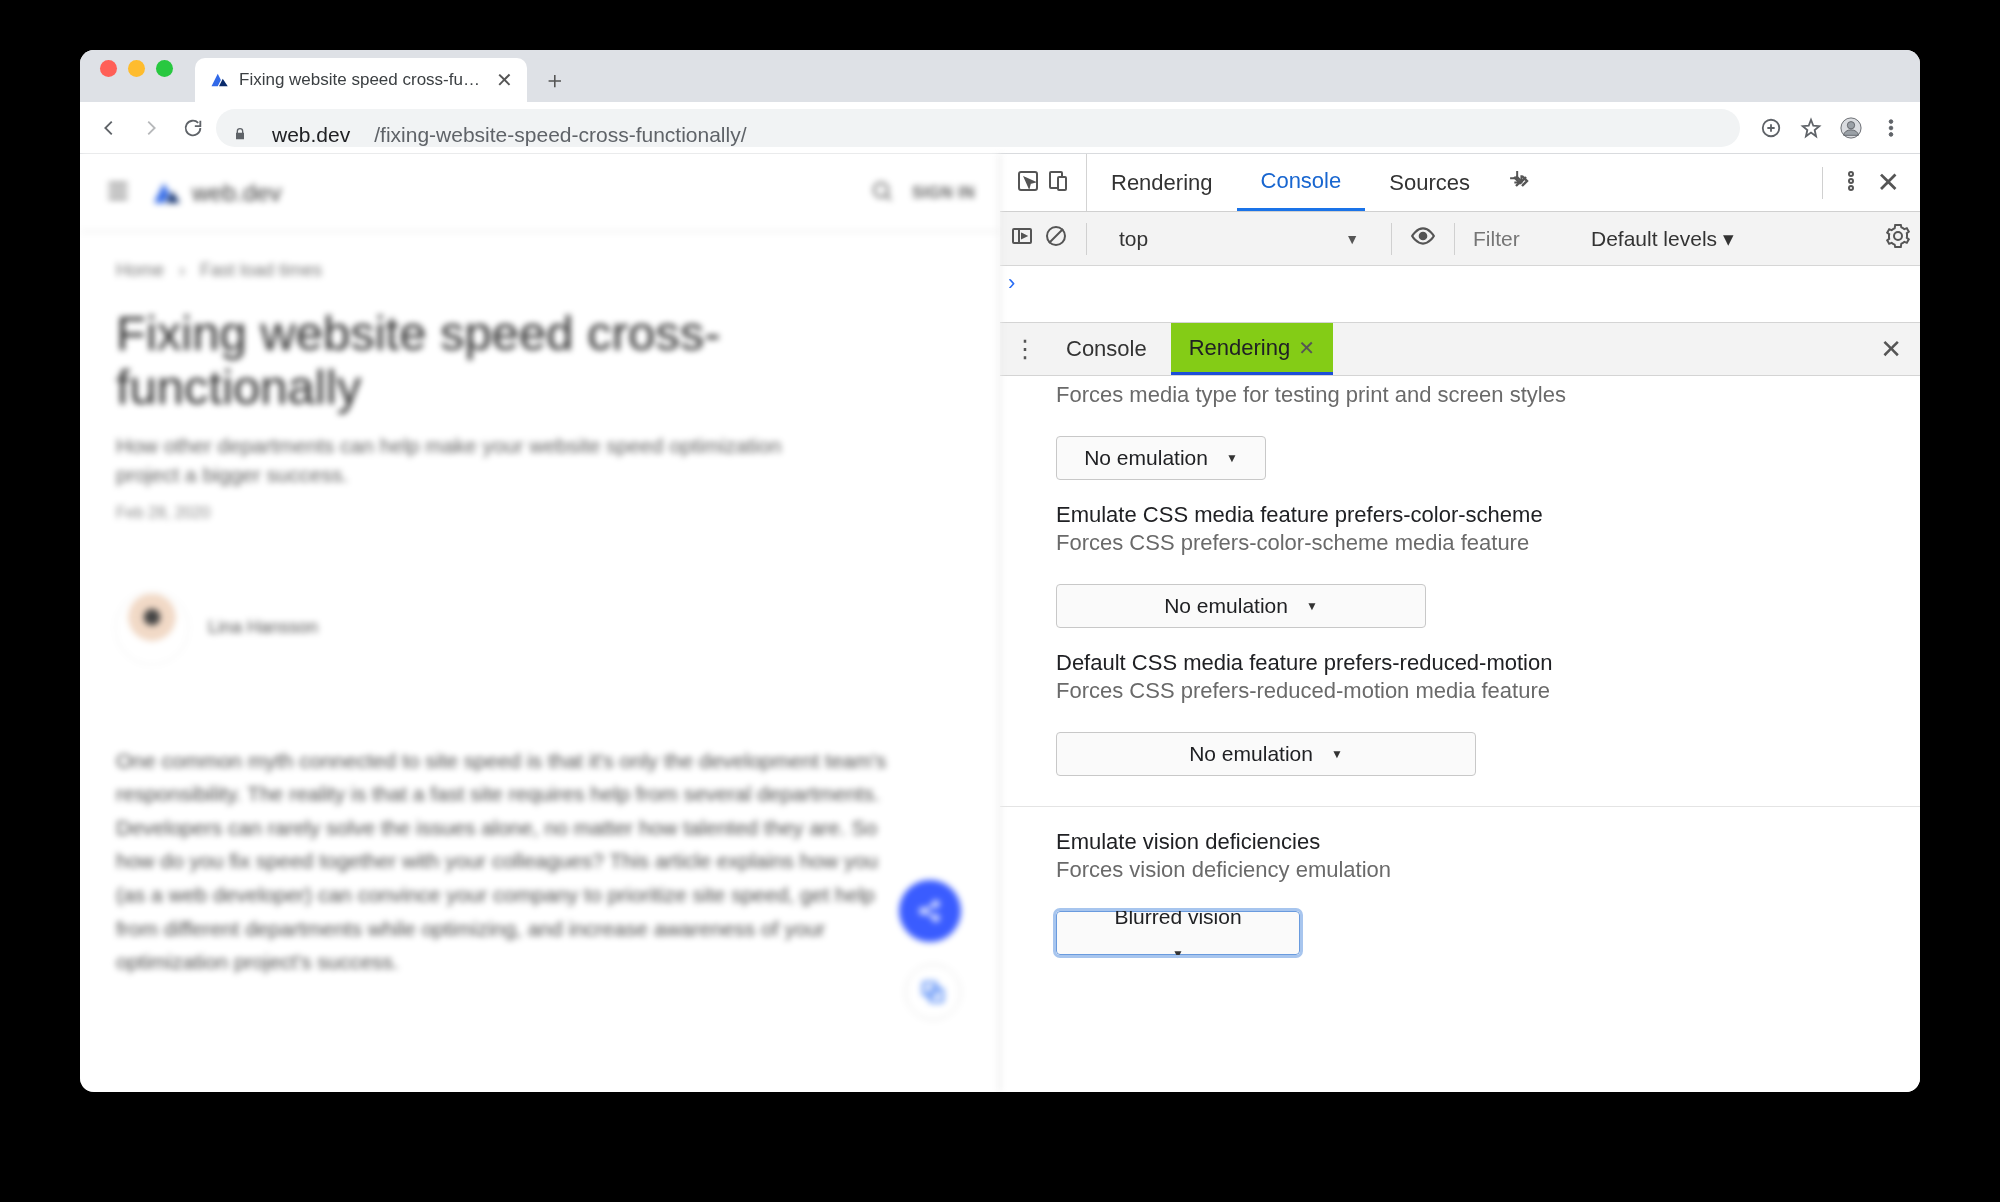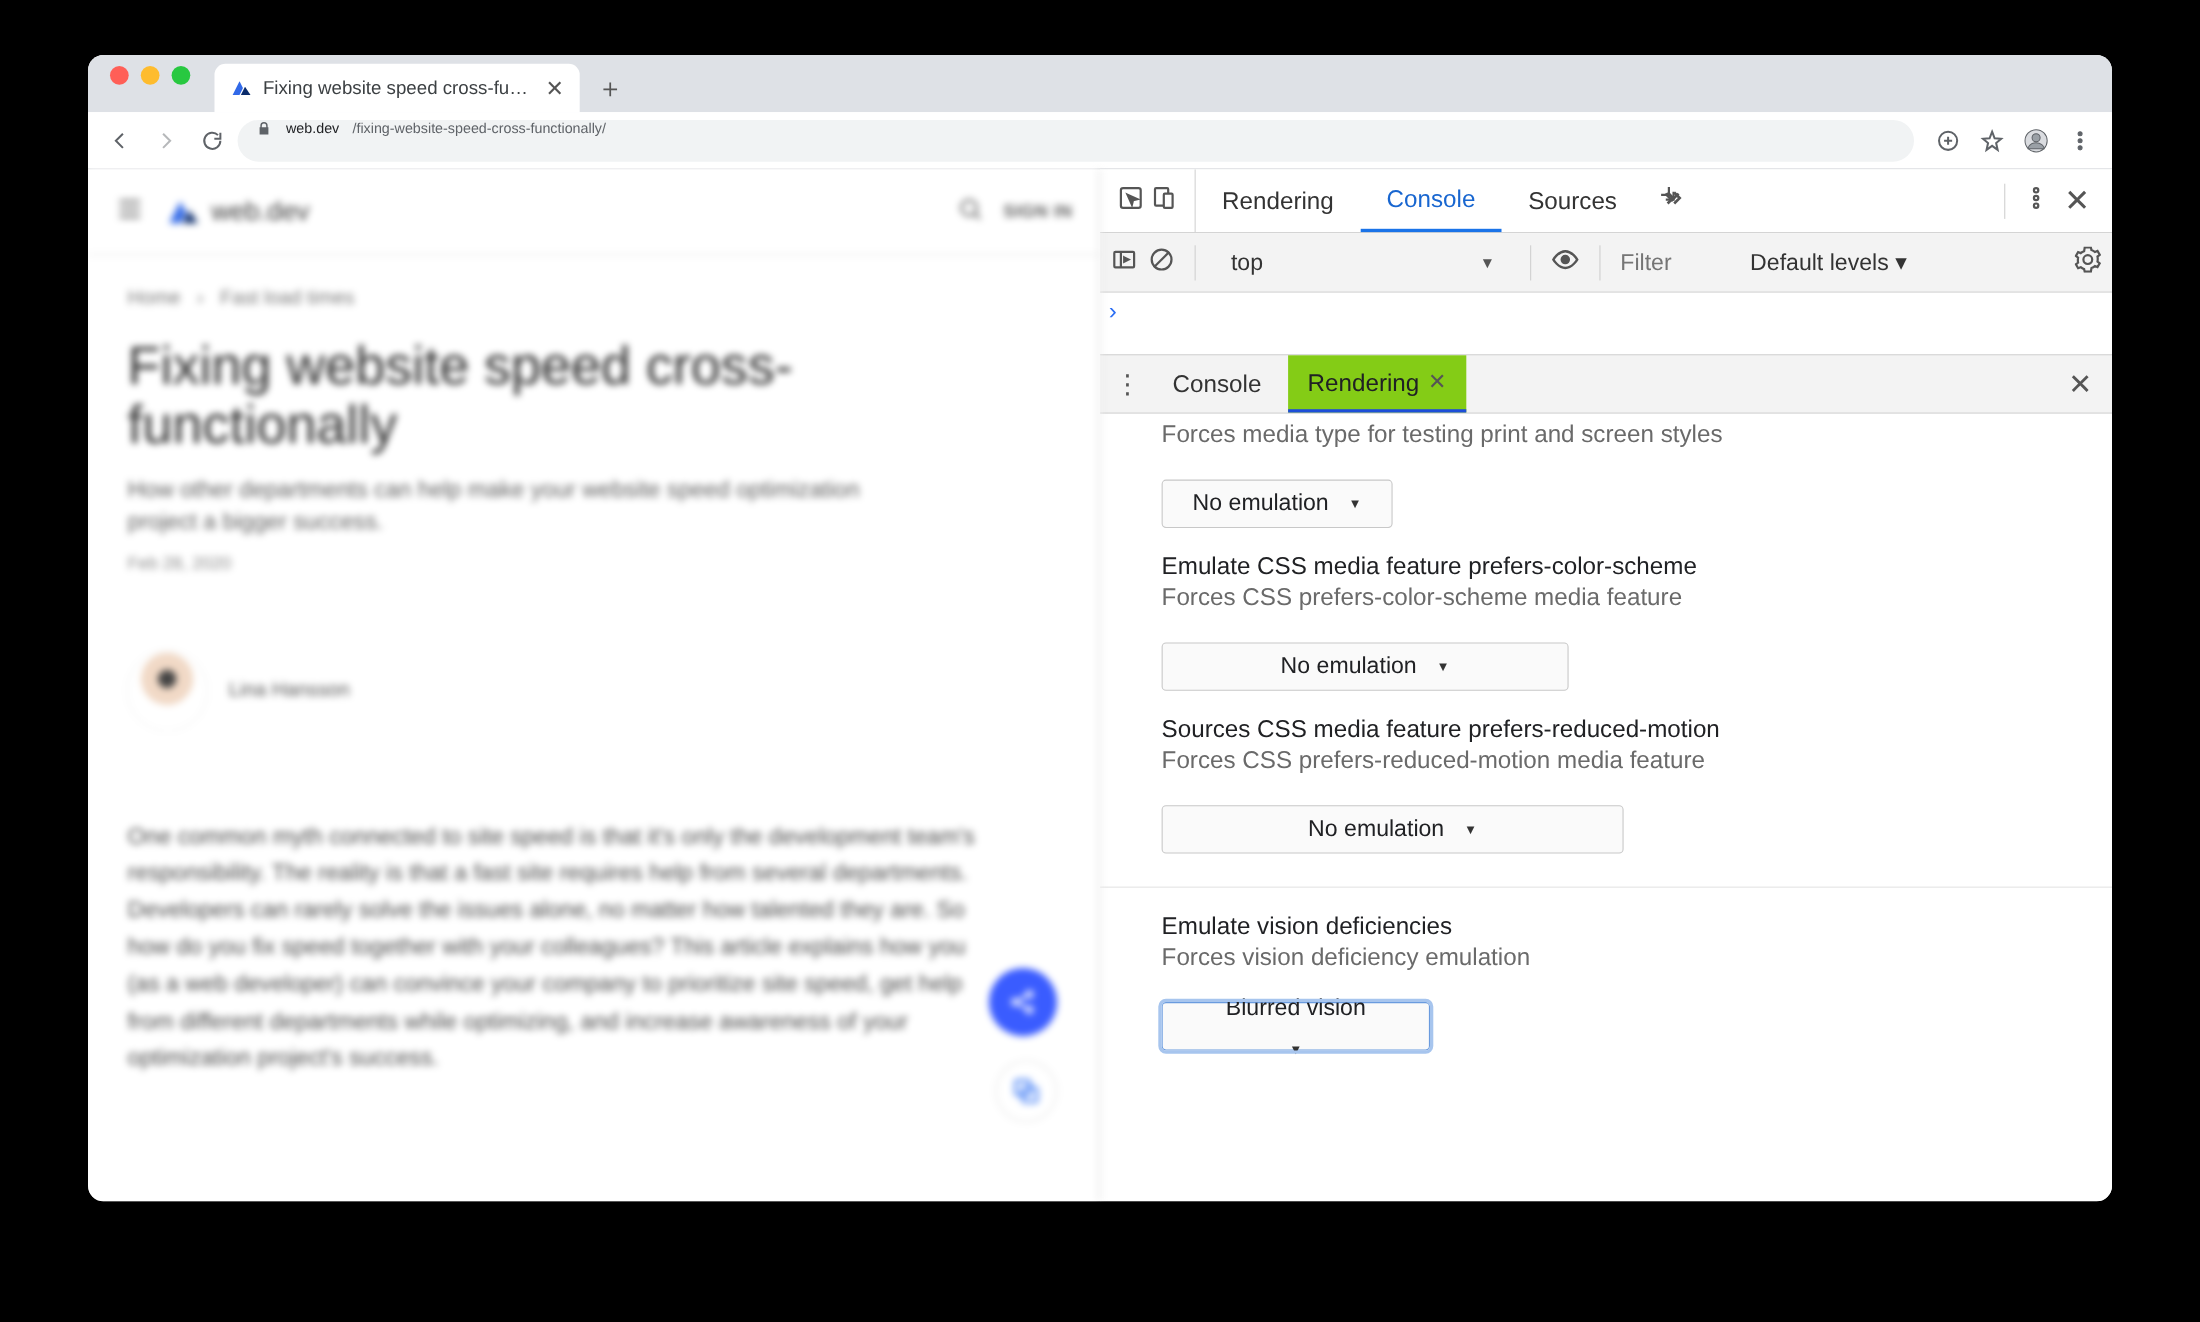--- a/index.html
+++ b/index.html
@@ -24,21 +24,21 @@
   .favicon {
     width:20px; height:20px; position:relative;
   }
   .favicon svg { width:20px; height:20px; }
   .tab .close { font-size:20px; color:#555; margin-left:6px; }
   .newtab { width:36px; height:36px; display:flex; align-items:center; justify-content:center; font-size:24px; color:#555; margin-left:10px; margin-bottom:4px; border-radius:50%; }
   
   .addrbar { height:52px; background:#fff; border-bottom:1px solid #d9dbde; display:flex; align-items:center; padding:0 10px; gap:4px; }
   .iconbtn { width:38px; height:38px; display:flex; align-items:center; justify-content:center; color:#5f6368; border-radius:50%; }
   .iconbtn svg { width:22px; height:22px; stroke:#5f6368; }
-  .urlbox { flex:1; height:38px; border-radius:19px; background:#f1f3f4; display:flex; align-items:flex-start; padding:0 16px; gap:12px; color:#3c4043; font-size:13px; }
+  .urlbox { flex:1; height:38px; border-radius:19px; background:#f1f3f4; display:flex; align-items:flex-end; padding:0 16px; gap:24px; color:#3c4043; font-size:21px; }
   .urlbox .lock svg{width:16px;height:16px;}
   .url-host{color:#202124;}
   .url-path{color:#5f6368;}
   .addr-right{display:flex; gap:2px; margin-left:8px;}
   
   .split { flex:1; display:flex; min-height:0; }
   .page { flex: 0 0 920px; border-right:1px solid #c9c9c9; filter: blur(3.2px); position:relative; overflow:hidden; background:#fff; }
   .devtools { flex:1; display:flex; flex-direction:column; background:#fff; font-family: "Helvetica Neue", Arial, sans-serif; }
   
   .page-header{height:78px; border-bottom:1px solid #e0e0e0; display:flex; align-items:center; padding:0 24px; gap:18px; color:#555;}
@@ -321,21 +321,21 @@
       <div class="rp-group">
         <div class="rp-title">Emulate CSS media feature prefers-color-scheme</div>
         <div class="rp-desc">Forces CSS prefers-color-scheme media feature</div>
         <div class="rp-select w-md">
           <span>No emulation</span>
           <span class="caret">▼</span>
         </div>
       </div>
 
       <div class="rp-group">
-        <div class="rp-title">Sources CSS media feature prefers-reduced-motion</div>
+        <div class="rp-title">Default CSS media feature prefers-reduced-motion</div>
         <div class="rp-desc">Forces CSS prefers-reduced-motion media feature</div>
         <div class="rp-select w-lg">
           <span>No emulation</span>
           <span class="caret">▼</span>
         </div>
       </div>
 
       <hr class="rp-hr">
 
       <div class="rp-group">

